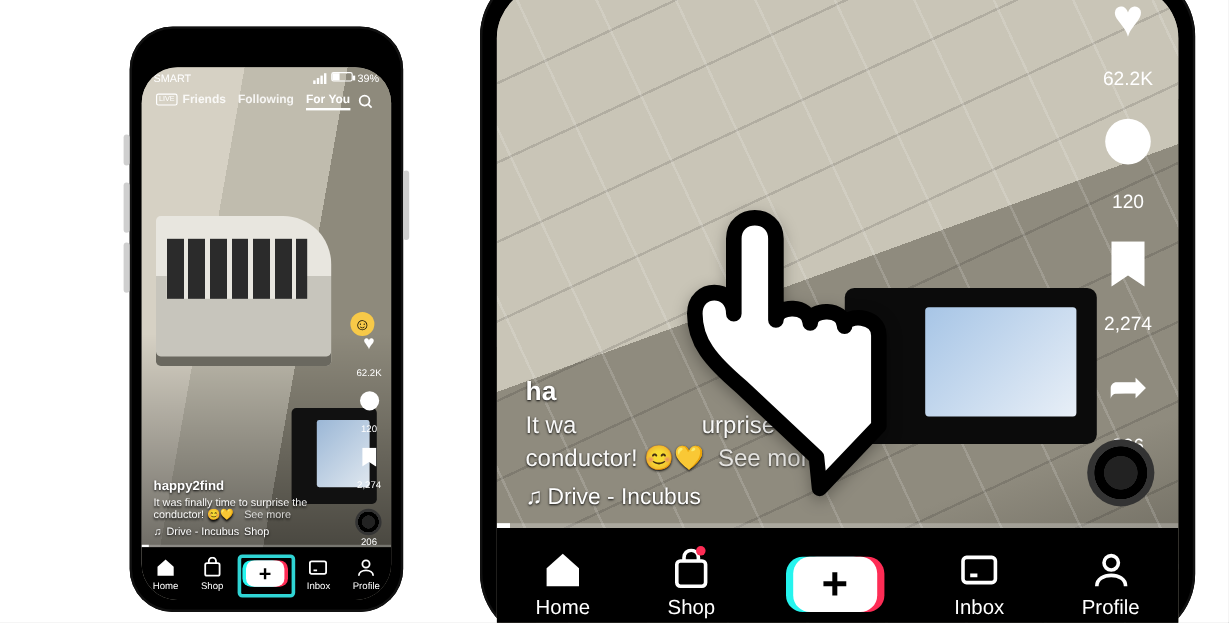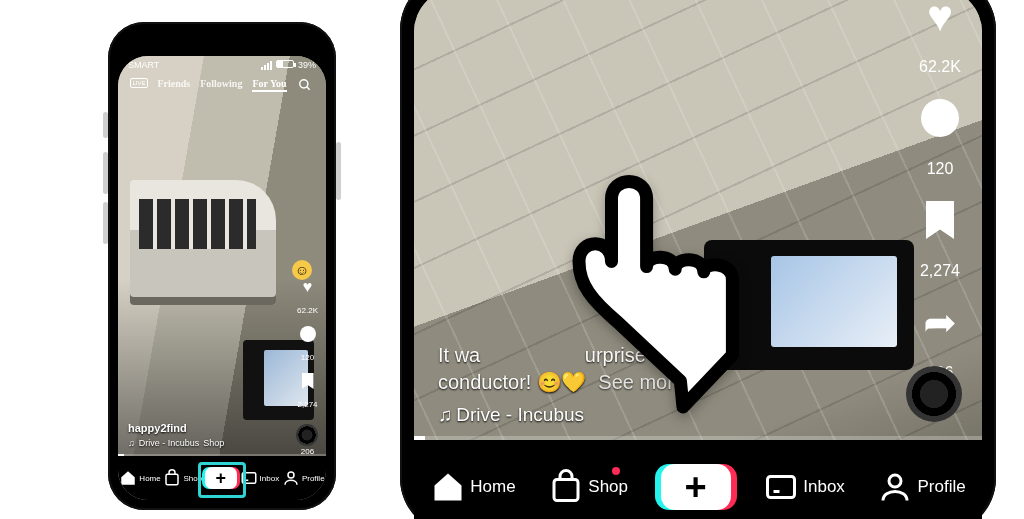--- a/index.html
+++ b/index.html
@@ -42,21 +42,21 @@
   .bat::after { content:""; position:absolute; right:-3px; top:2px; width:2px; height:4px; background:#fff; }
   .bat > div { height:100%; width:40%; background:#fff; }
   .sig { display:flex; gap:1px; align-items:flex-end; }
   .sig span { width:2px; background:#fff; display:inline-block; }
   .sig span:nth-child(1){height:3px}.sig span:nth-child(2){height:5px}
   .sig span:nth-child(3){height:7px}.sig span:nth-child(4){height:9px}
 
   .top-tabs {
     position:absolute; top:22px; left:0; right:0;
     display:flex; justify-content:center; gap:10px;
-    color:rgba(255,255,255,0.85); font-size:10px; font-weight:600;font-family:Liberation Serif, serif;
+    color:rgba(255,255,255,0.85); font-size:10px; font-weight:600;
   }
   .top-tabs .act { color:#fff; border-bottom:2px solid #fff; padding-bottom:1px;text-align:center; }
   .search-ico { position:absolute; top:22px; right:14px; width:14px; height:14px; }
   .live-ico { position:absolute; top:22px; left:12px; width:18px; height:10px;
               border:1px solid #fff; border-radius:2px; font-size:6px; color:#fff;
               display:flex; align-items:center; justify-content:center; }
 
   
   .scene {
     position:absolute; inset:0;
@@ -103,21 +103,21 @@
   .meta .cap .more { opacity:0.8; margin-left:6px; }
   .meta .sound { font-size:9px; margin-top:4px; text-shadow:0 1px 2px #000; display:flex; gap:4px; align-items:flex-start;}
   .note::before{content:"♫ ";}
 
   
   .nav {
     position:absolute; left:0; right:0; bottom:0; height:44px;
     background:#000; display:flex; justify-content:space-around; align-items:center;
     color:#fff;
   }
-  .nav .item { display:flex; flex-direction:row; align-items:center; font-size:8px; gap:2px; position:relative;}
+  .nav .item { display:flex; flex-direction:column; align-items:center; font-size:8px; gap:2px; position:relative;}
   .nav .item svg, .nav .item .glyph { width:18px; height:18px; }
   .plus {
     width:32px; height:22px; border-radius:7px;
     background:#fff; position:relative; display:flex;align-items:center;justify-content:center;
     box-shadow:-3px 0 0 #25F4EE, 3px 0 0 #FE2C55;
   }
   .plus::after{content:"+"; color:#000; font-weight:900; font-size:18px; line-height:1;}
   .hi-box {
     position:absolute; border:3px solid #2fd4d4; border-radius:4px;
     left:calc(50% - 24px); bottom:2px; width:48px; height:36px; pointer-events:none;
@@ -242,20 +242,24 @@
             <div class="bookmark"></div>
           </div>
         <span>2,274</span>
         <div class="ico share">➦</div>
         <span>206</span>
       </div>
       <div class="disc"></div>
 
       <div class="meta">
         <div class="user">happy2find</div>
+        <div class="cap">
+          <span>It was finally time to surprise the conductor! 😊💛</span>
+          <span class="more">See more</span>
+        </div>
         <div class="sound note">
           <span>Drive - Incubus</span>
           <span>Shop</span>
         </div>
       </div>
 
       <div class="progress">
           <div></div>
         </div>
 
@@ -310,20 +314,23 @@
         <div class="ico">
             <div class="bookmark"></div>
           </div>
         <span>2,274</span>
         <div class="ico share">➦</div>
         <span>206</span>
       </div>
       <div class="disc"></div>
 
       <div class="meta">
+        <div class="user">
+          <span>ha</span>
+        </div>
         <div class="cap">
           <span>It wa</span>
           <span style="opacity:0"> ...hidden... </span>
           <span>urprise the</span><br>
           <span>conductor! 😊💛</span>
           <span class="more">See more</span>
         </div>
         <div class="sound note">
           <span>Drive - Incubus</span>
         </div>

